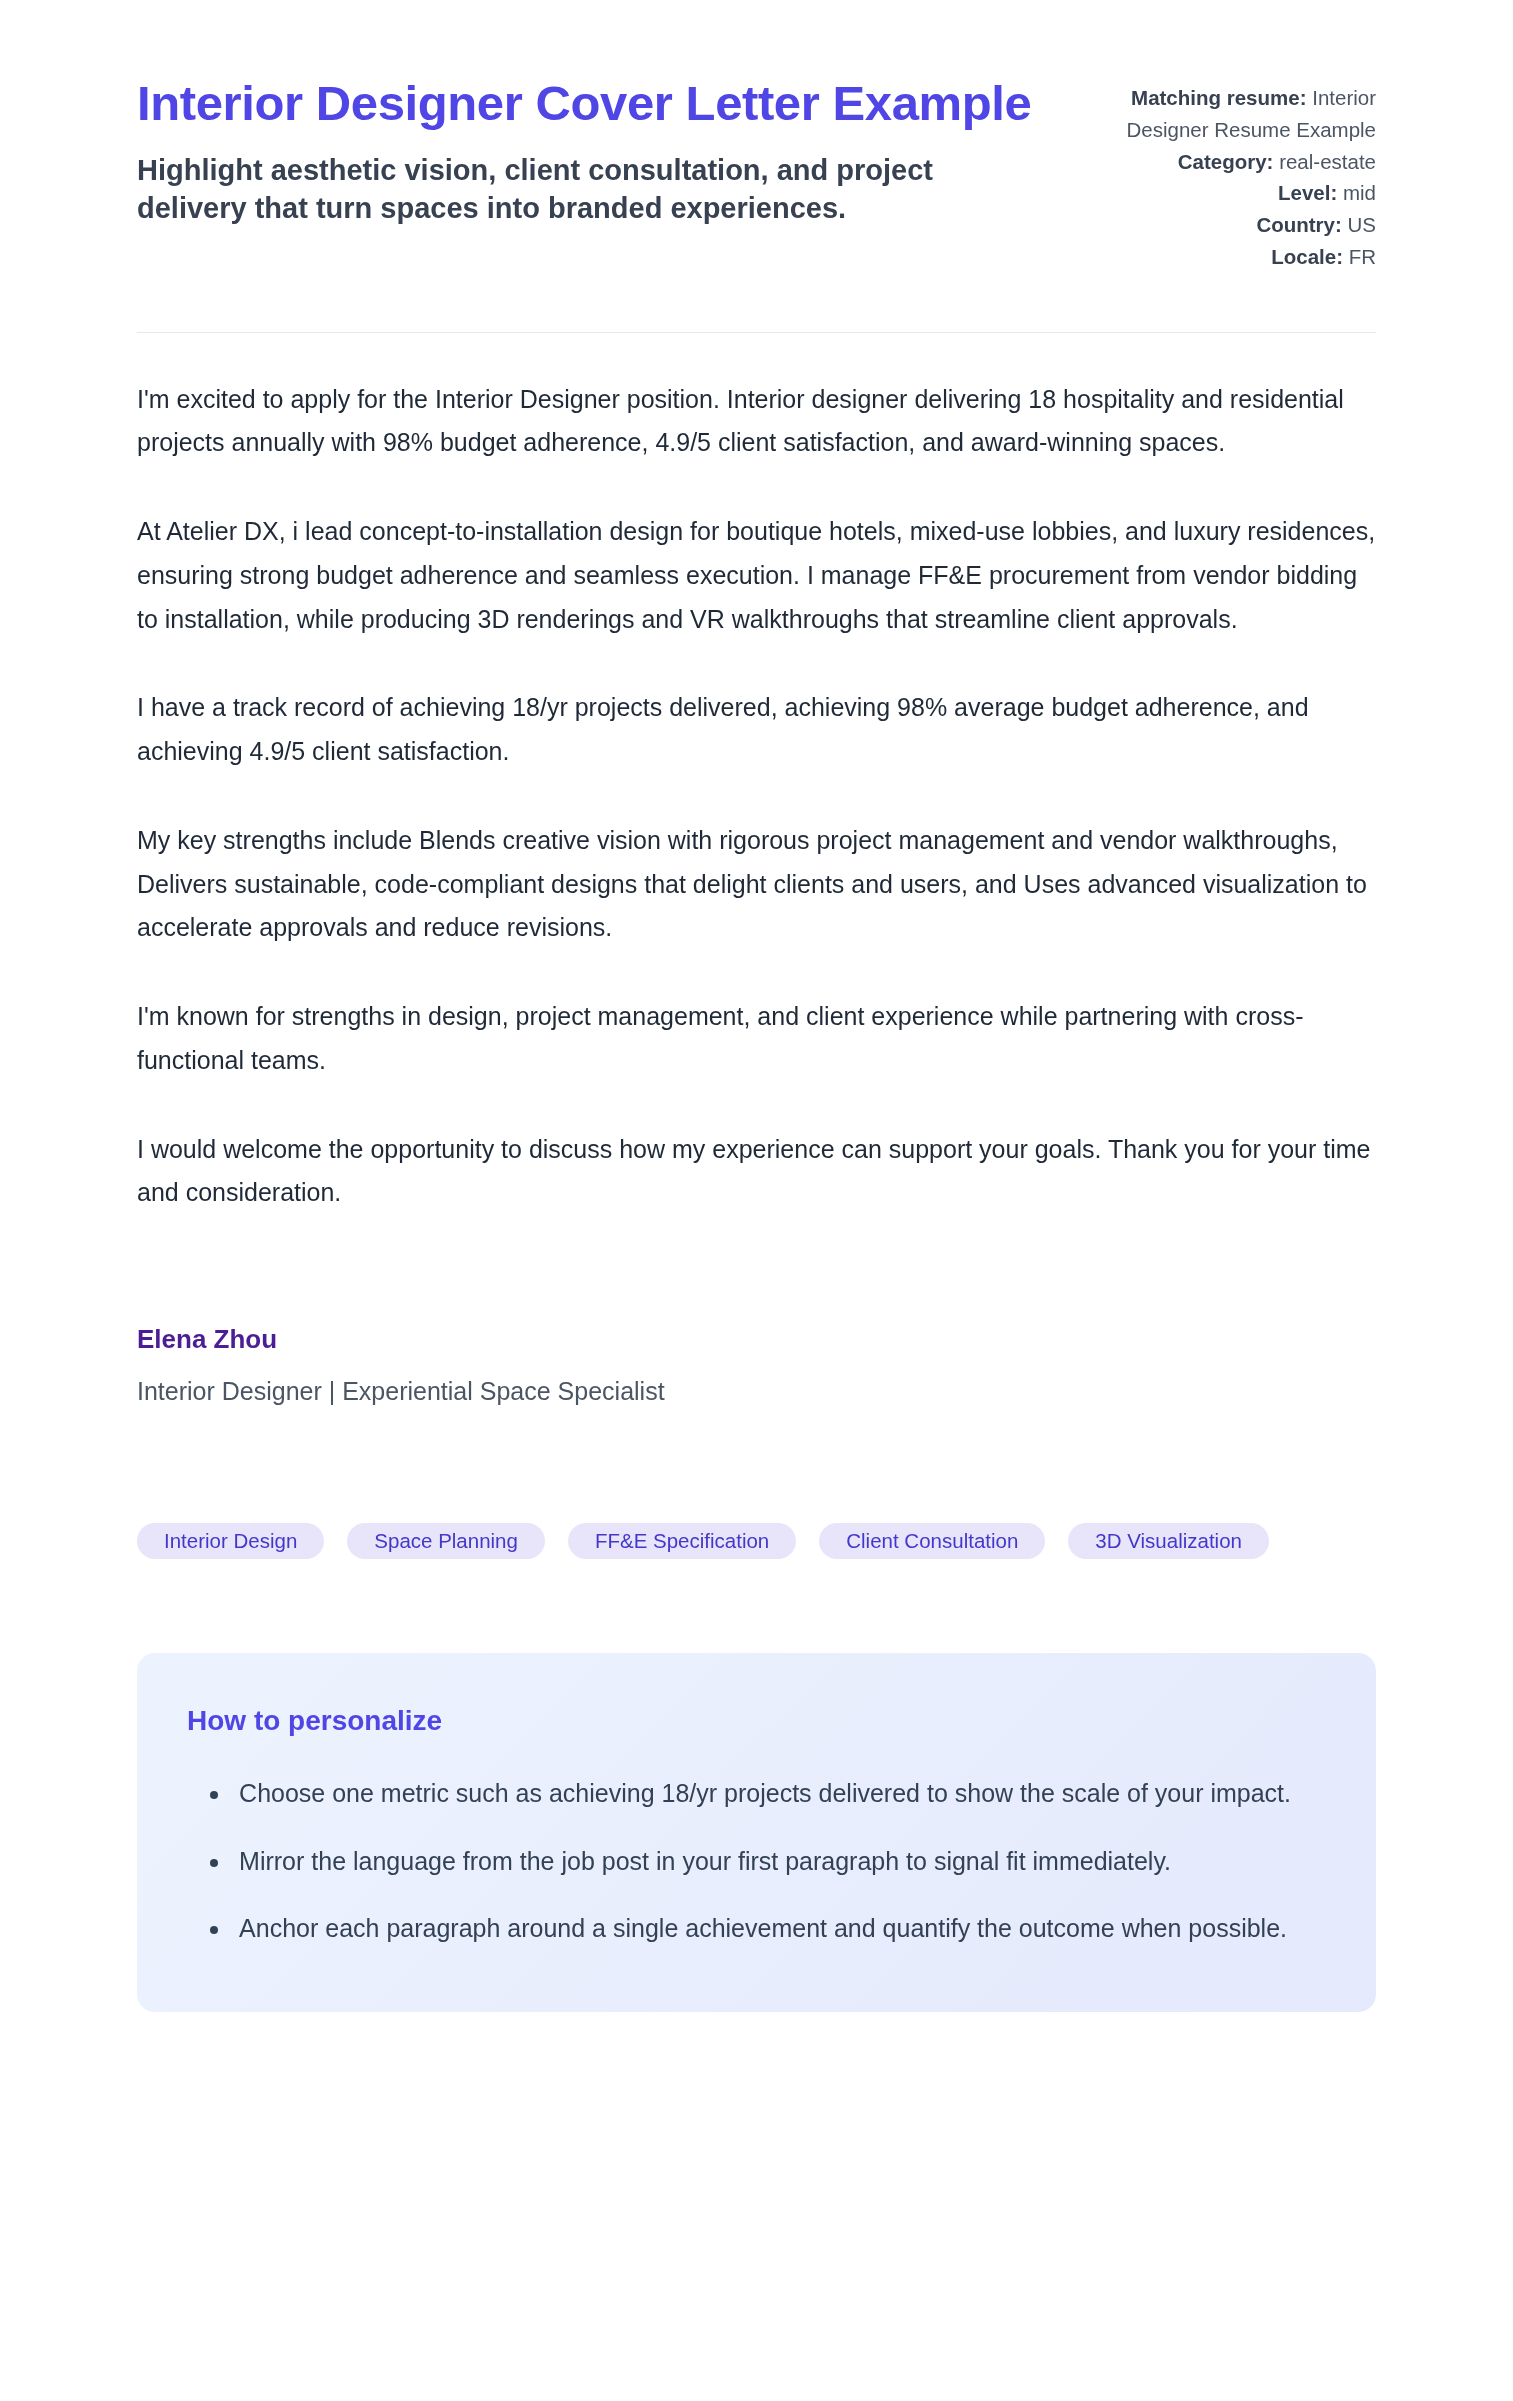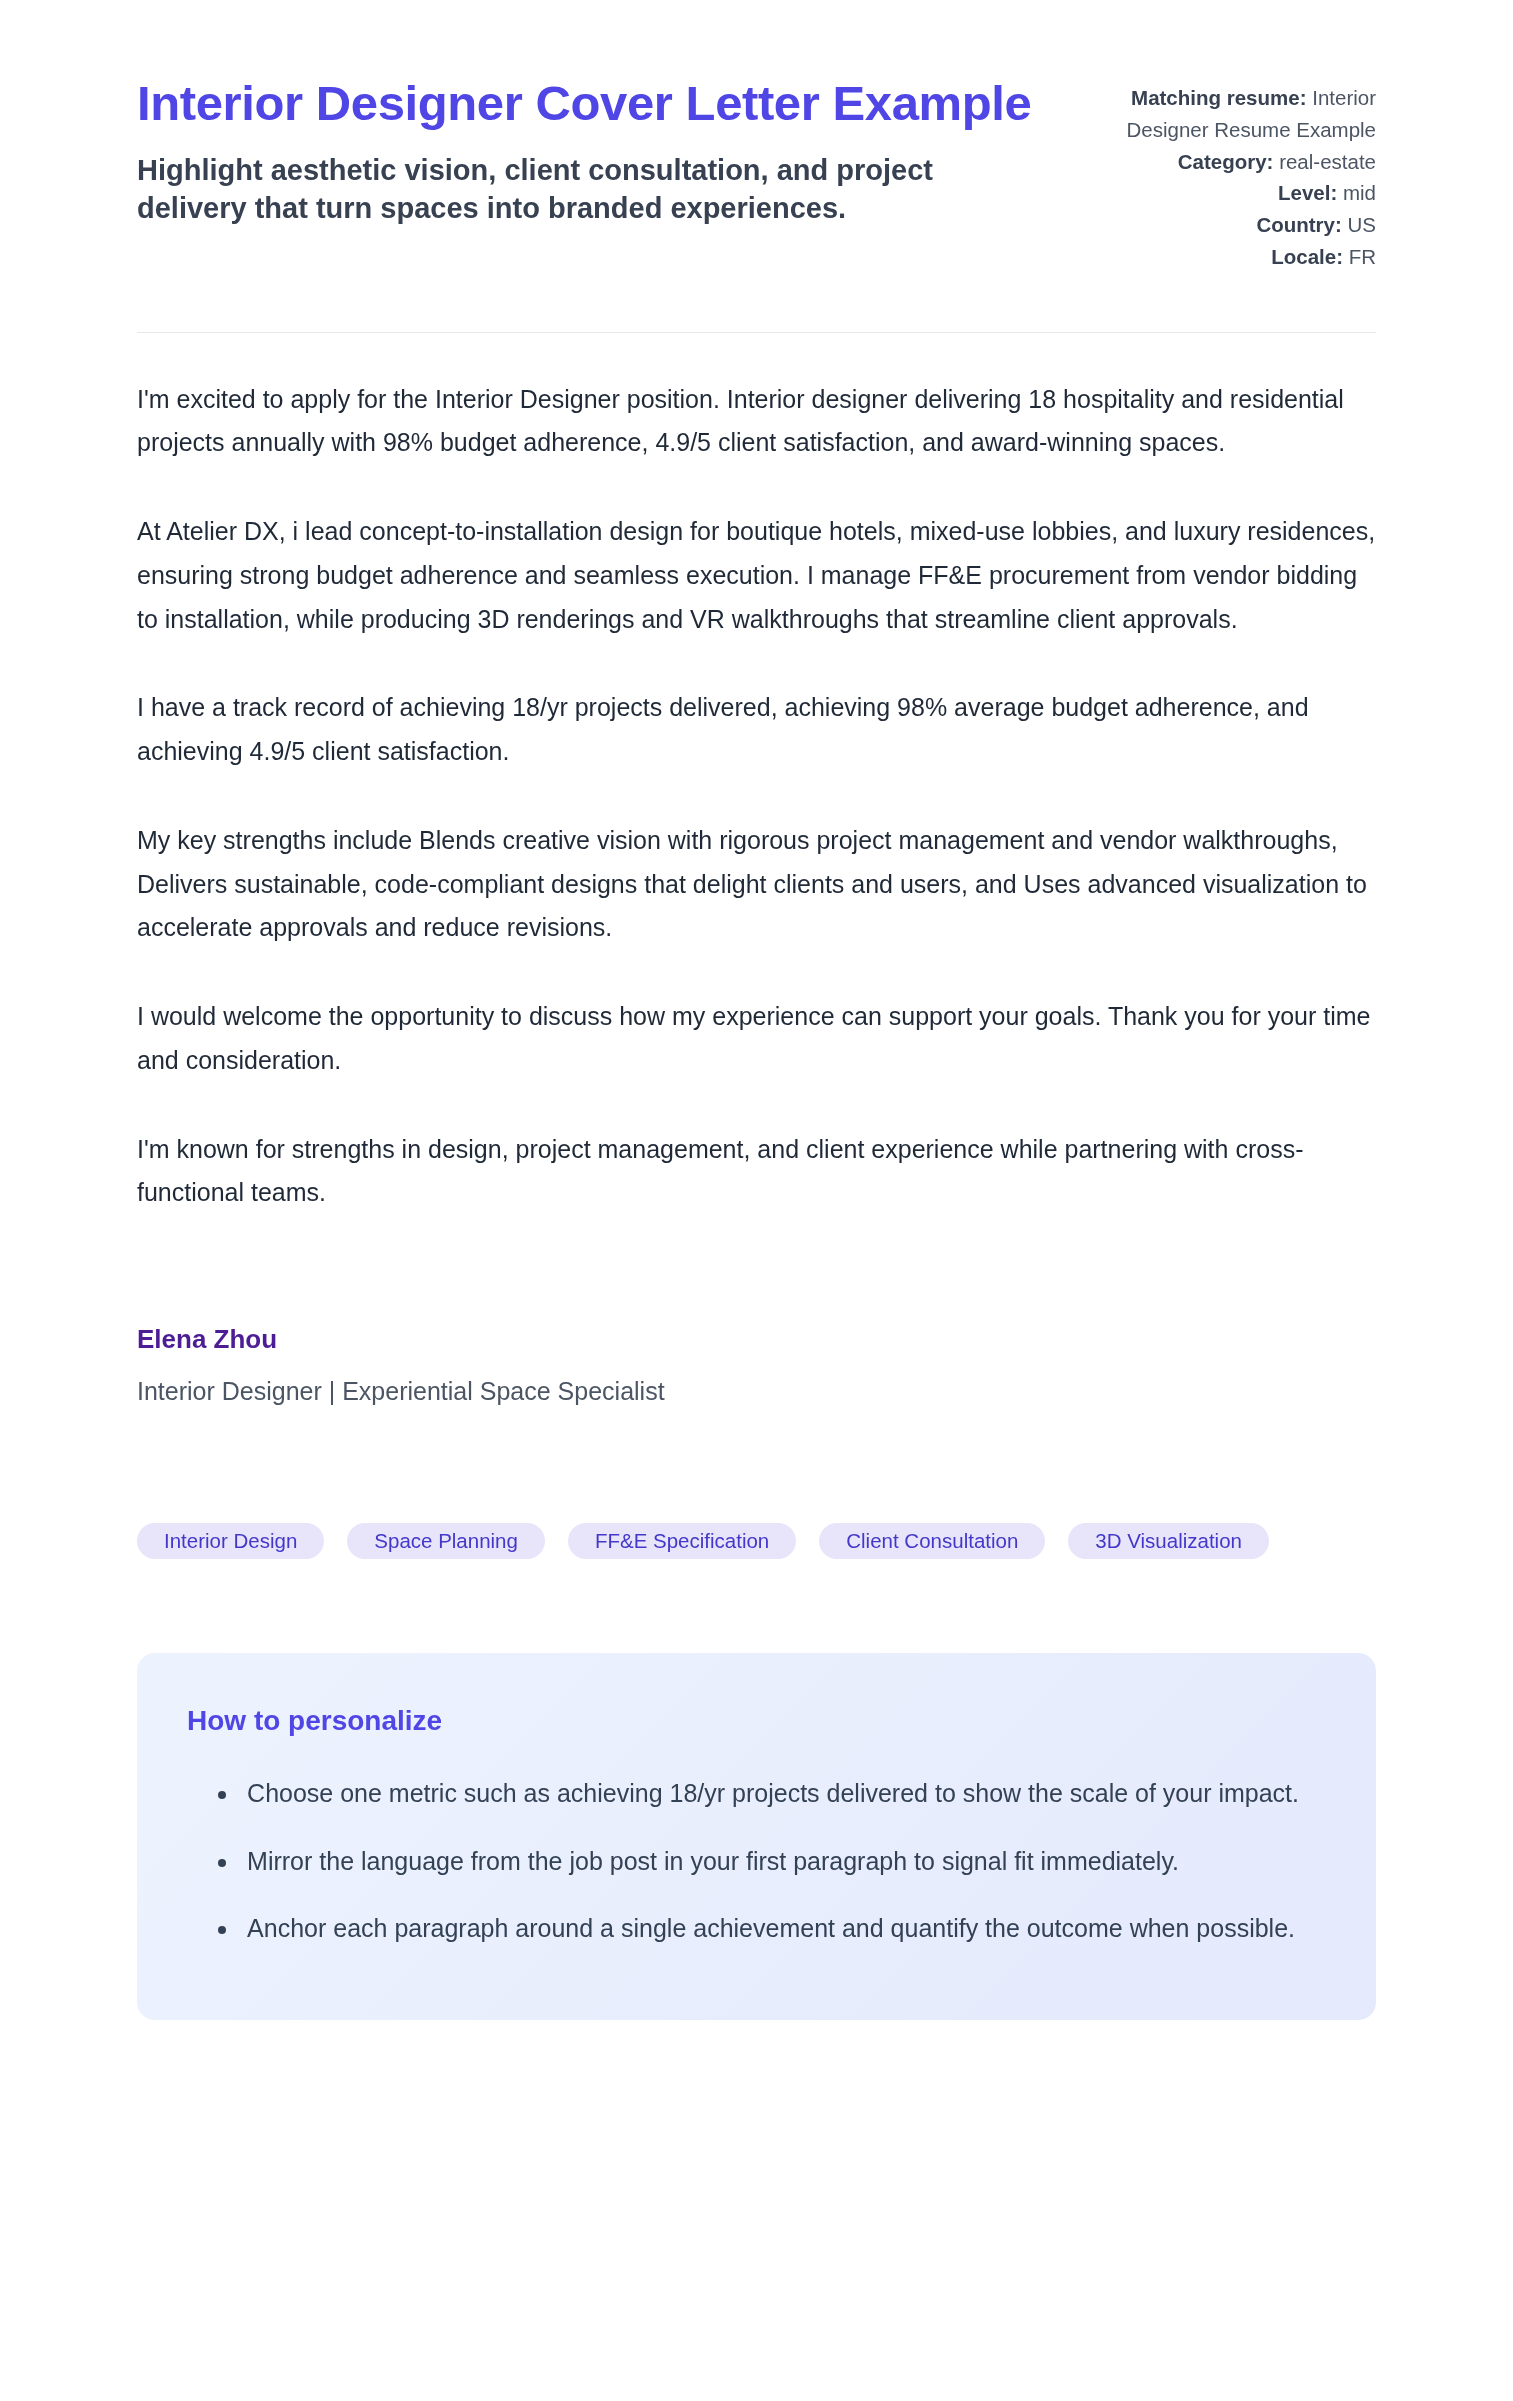--- a/index.html
+++ b/index.html
@@ -116,21 +116,21 @@
     border-radius: 18px;
     padding: 52px 50px 59px;
   }
   .tip-heading {
     margin: 0 0 36px;
     font-size: 28px;
     font-weight: 700;
     color: var(--accent, #4F46E5);
   }
   .tip-list {
-    margin: 12px;
+    margin: 4px;
     padding-left: 41px;
     color: #334155;
   }
   .tip-list li {
     font-size: 25px;
     line-height: 1.62;
     margin-bottom: 27px;
     padding-left: 7.1px;
   }
   .tip-list li:last-child { margin-bottom: 0; }
@@ -154,22 +154,22 @@
     </aside>
   </header>
 
   <hr class="divider">
 
   <section class="letter">
     <p class="para">I'm excited to apply for the Interior Designer position. Interior designer delivering 18 hospitality and residential projects annually with 98% budget adherence, 4.9/5 client satisfaction, and award-winning spaces.</p>
     <p class="para">At Atelier DX, i lead concept-to-installation design for boutique hotels, mixed-use lobbies, and luxury residences, ensuring strong budget adherence and seamless execution. I manage FF&amp;E procurement from vendor bidding to installation, while producing 3D renderings and VR walkthroughs that streamline client approvals.</p>
     <p class="para">I have a track record of achieving 18/yr projects delivered, achieving 98% average budget adherence, and achieving 4.9/5 client satisfaction.</p>
     <p class="para">My key strengths include Blends creative vision with rigorous project management and vendor walkthroughs, Delivers sustainable, code-compliant designs that delight clients and users, and Uses advanced visualization to accelerate approvals and reduce revisions.</p>
+    <p class="para">I'm known for strengths in design, project management, and client experience while partnering with cross-functional teams.</p>
     <p class="para">I would welcome the opportunity to discuss how my experience can support your goals. Thank you for your time and consideration.</p>
-    <p class="para">I'm known for strengths in design, project management, and client experience while partnering with cross-functional teams.</p>
     <p class="sig-name">Elena Zhou</p>
     <p class="sig-role">Interior Designer | Experiential Space Specialist</p>
   </section>
 
   <div class="tags">
     <span class="tag">Interior Design</span>
     <span class="tag">Space Planning</span>
     <span class="tag">FF&amp;E Specification</span>
     <span class="tag">Client Consultation</span>
     <span class="tag">3D Visualization</span>

